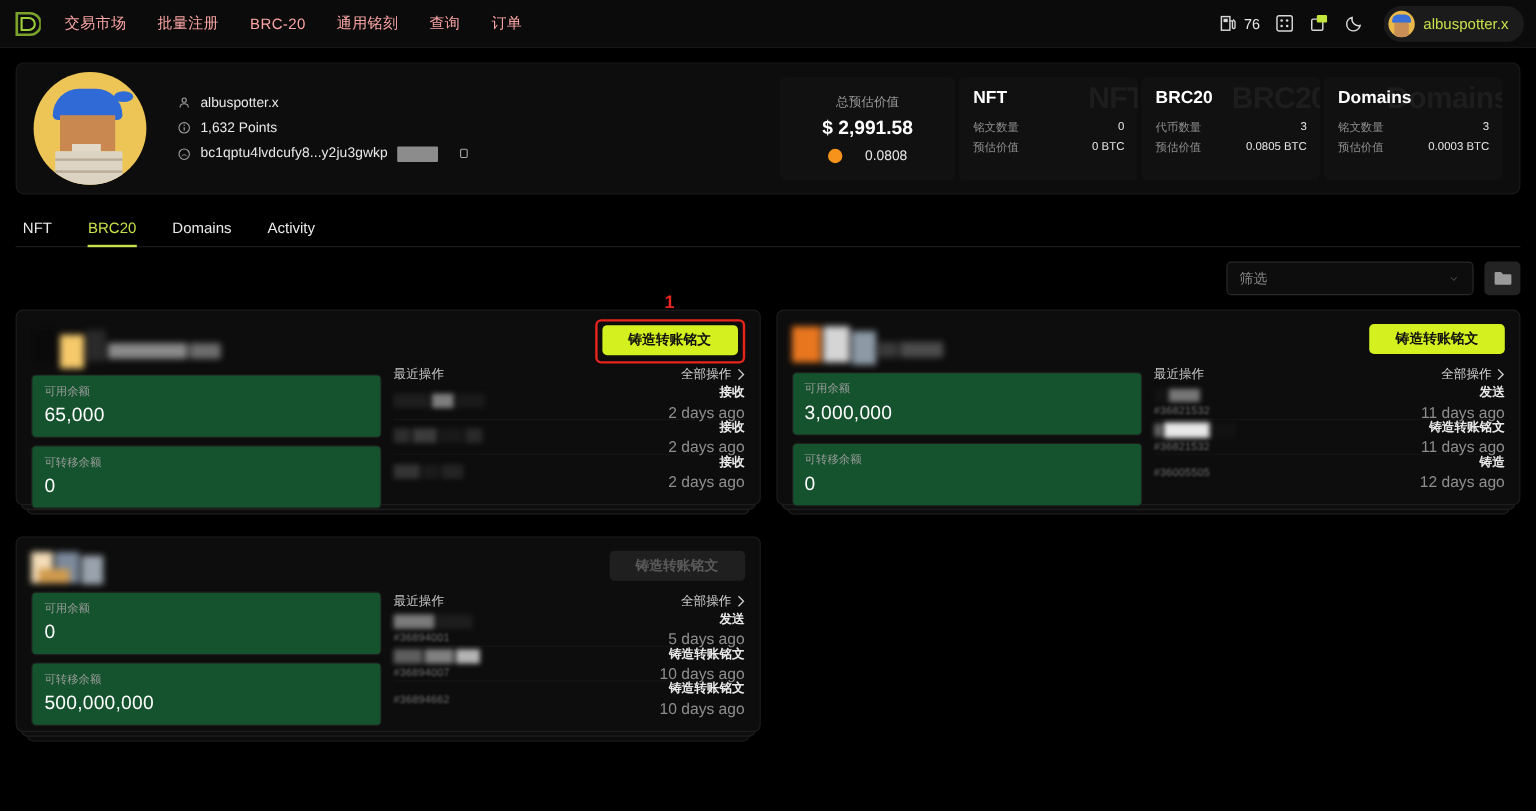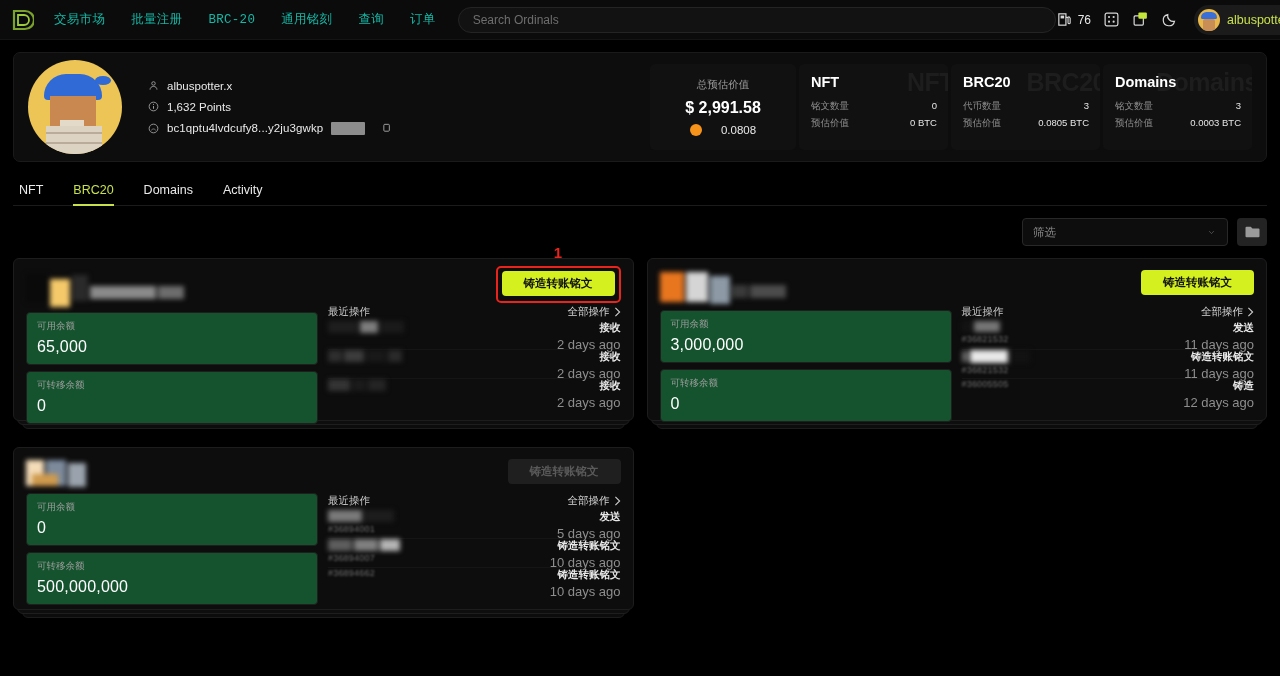--- a/index.html
+++ b/index.html
@@ -19,22 +19,22 @@
     padding: 0 10px 0 8px;
     border-bottom: 1px solid #141414;
   }
   .logo {
     width: 28px; height: 28px; margin-right: 18px;
     display: flex; align-items: center; justify-content: center;
     flex: 0 0 auto;
   }
   .nav-links { display: flex; align-items: center; gap: 26px; margin-right: 22px; }
   .nav-link {
-    font-size: 12.5px; color: #14b8a6; letter-spacing: .3px;
-    white-space: nowrap; cursor: pointer; font-family: Liberation Mono, monospace;
+    font-size: 12.5px; color: #fca5a5; letter-spacing: .3px;
+    white-space: nowrap; cursor: pointer;
   }
   .search-wrap { width: 598px; height: 26px; flex: 0 0 auto; }
   .search-input {
     width: 100%; height: 100%;
     background: #121212;
     border: 1px solid #242424;
     border-radius: 13px;
     color: #d8d8d8;
     font-size: 12px;
     padding: 0 14px;
@@ -239,21 +239,21 @@
     position: absolute; top: -24px; left: 50%; transform: translateX(-50%);
     color: #e8241c; font-size: 15px; font-weight: bold;
   }
   .act-head {
     display: flex; justify-content: space-between; align-items: center;
     font-size: 10.5px; color: #c9c9c9; margin-top: 2px; margin-bottom: 2px;
   }
   .act-all { color: #d6d6d6; display: flex; align-items: center; gap: 4px; cursor: pointer; }
   .act-list { display: flex; flex-direction: column; }
   .act-row {
-    display: flex; justify-content: space-between; 
+    display: flex; justify-content: space-between; align-items: center;
     height: 29px; border-bottom: 1px solid #151515;
     gap: 24px; min-width: 0;
   }
   .act-row:last-child { border-bottom: none; }
   .act-left { display: flex; flex-direction: column; gap: 2px; min-width:0; flex:1 1 auto; }
   .act-blur { filter: blur(2.4px); display:flex; align-items:center; gap:2px; }
   .act-blur span { display: inline-block; }
   .act-id { font-size: 9px; color: #6f6f6f; filter: blur(1.1px); letter-spacing:.2px; }
   .act-right { text-align: right; flex: 0 0 auto; }
   .act-type { font-size: 10.5px; font-weight: bold; color: #e9e9e9; }
@@ -272,23 +272,20 @@
 
   <div class="nav-links">
     <div class="nav-link">交易市场</div>
     <div class="nav-link">批量注册</div>
     <div class="nav-link">BRC-20</div>
     <div class="nav-link">通用铭刻</div>
     <div class="nav-link">查询</div>
     <div class="nav-link">订单</div>
   </div>
 
-  <div class="search-wrap">
-    <input class="search-input" value="" placeholder="Search Ordinals" style="">
-  </div>
 
   <div class="top-right">
     <div class="gas-group">
       <svg class="ic" viewBox="0 0 24 24">
         <rect x="4" y="4" width="10" height="16" fill="none" stroke="#d8d8d8" stroke-width="1.7"></rect>
         <rect x="6.5" y="6.5" width="5" height="4" fill="#d8d8d8"></rect>
         <path d="M14 9h3v8a1.6 1.6 0 0 0 3 0v-7l-2.2-2.6" fill="none" stroke="#d8d8d8" stroke-width="1.6"></path>
       </svg>
       <span class="gas-num">76</span>
     </div>

